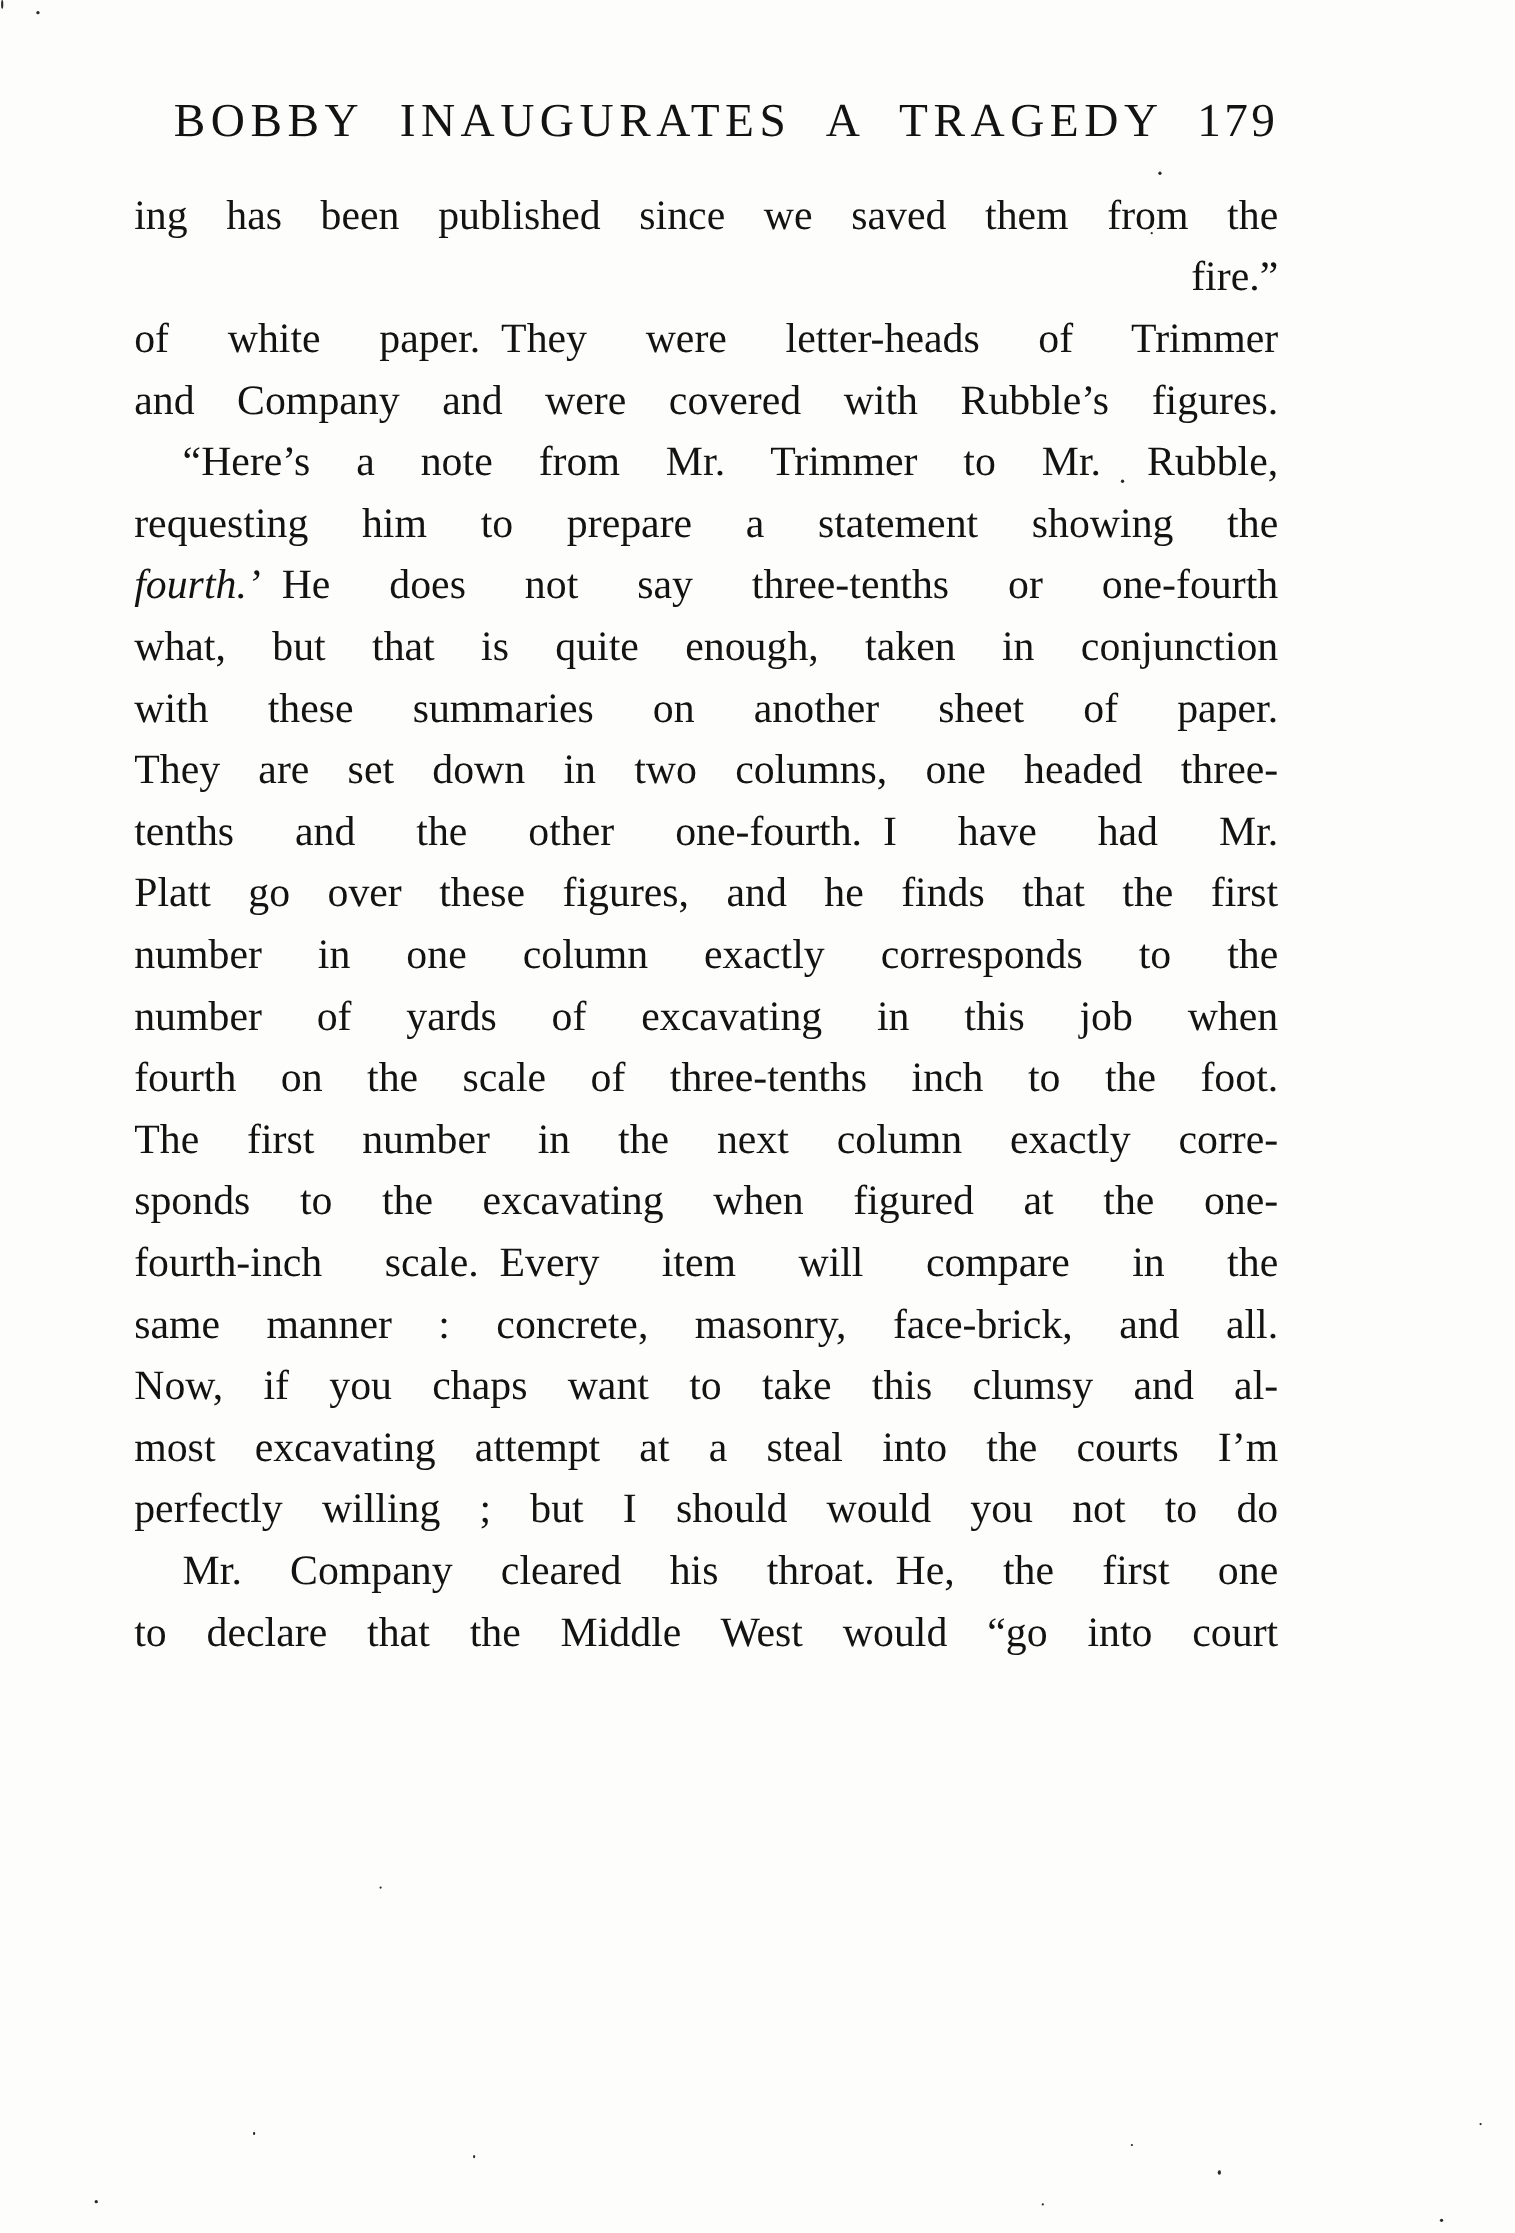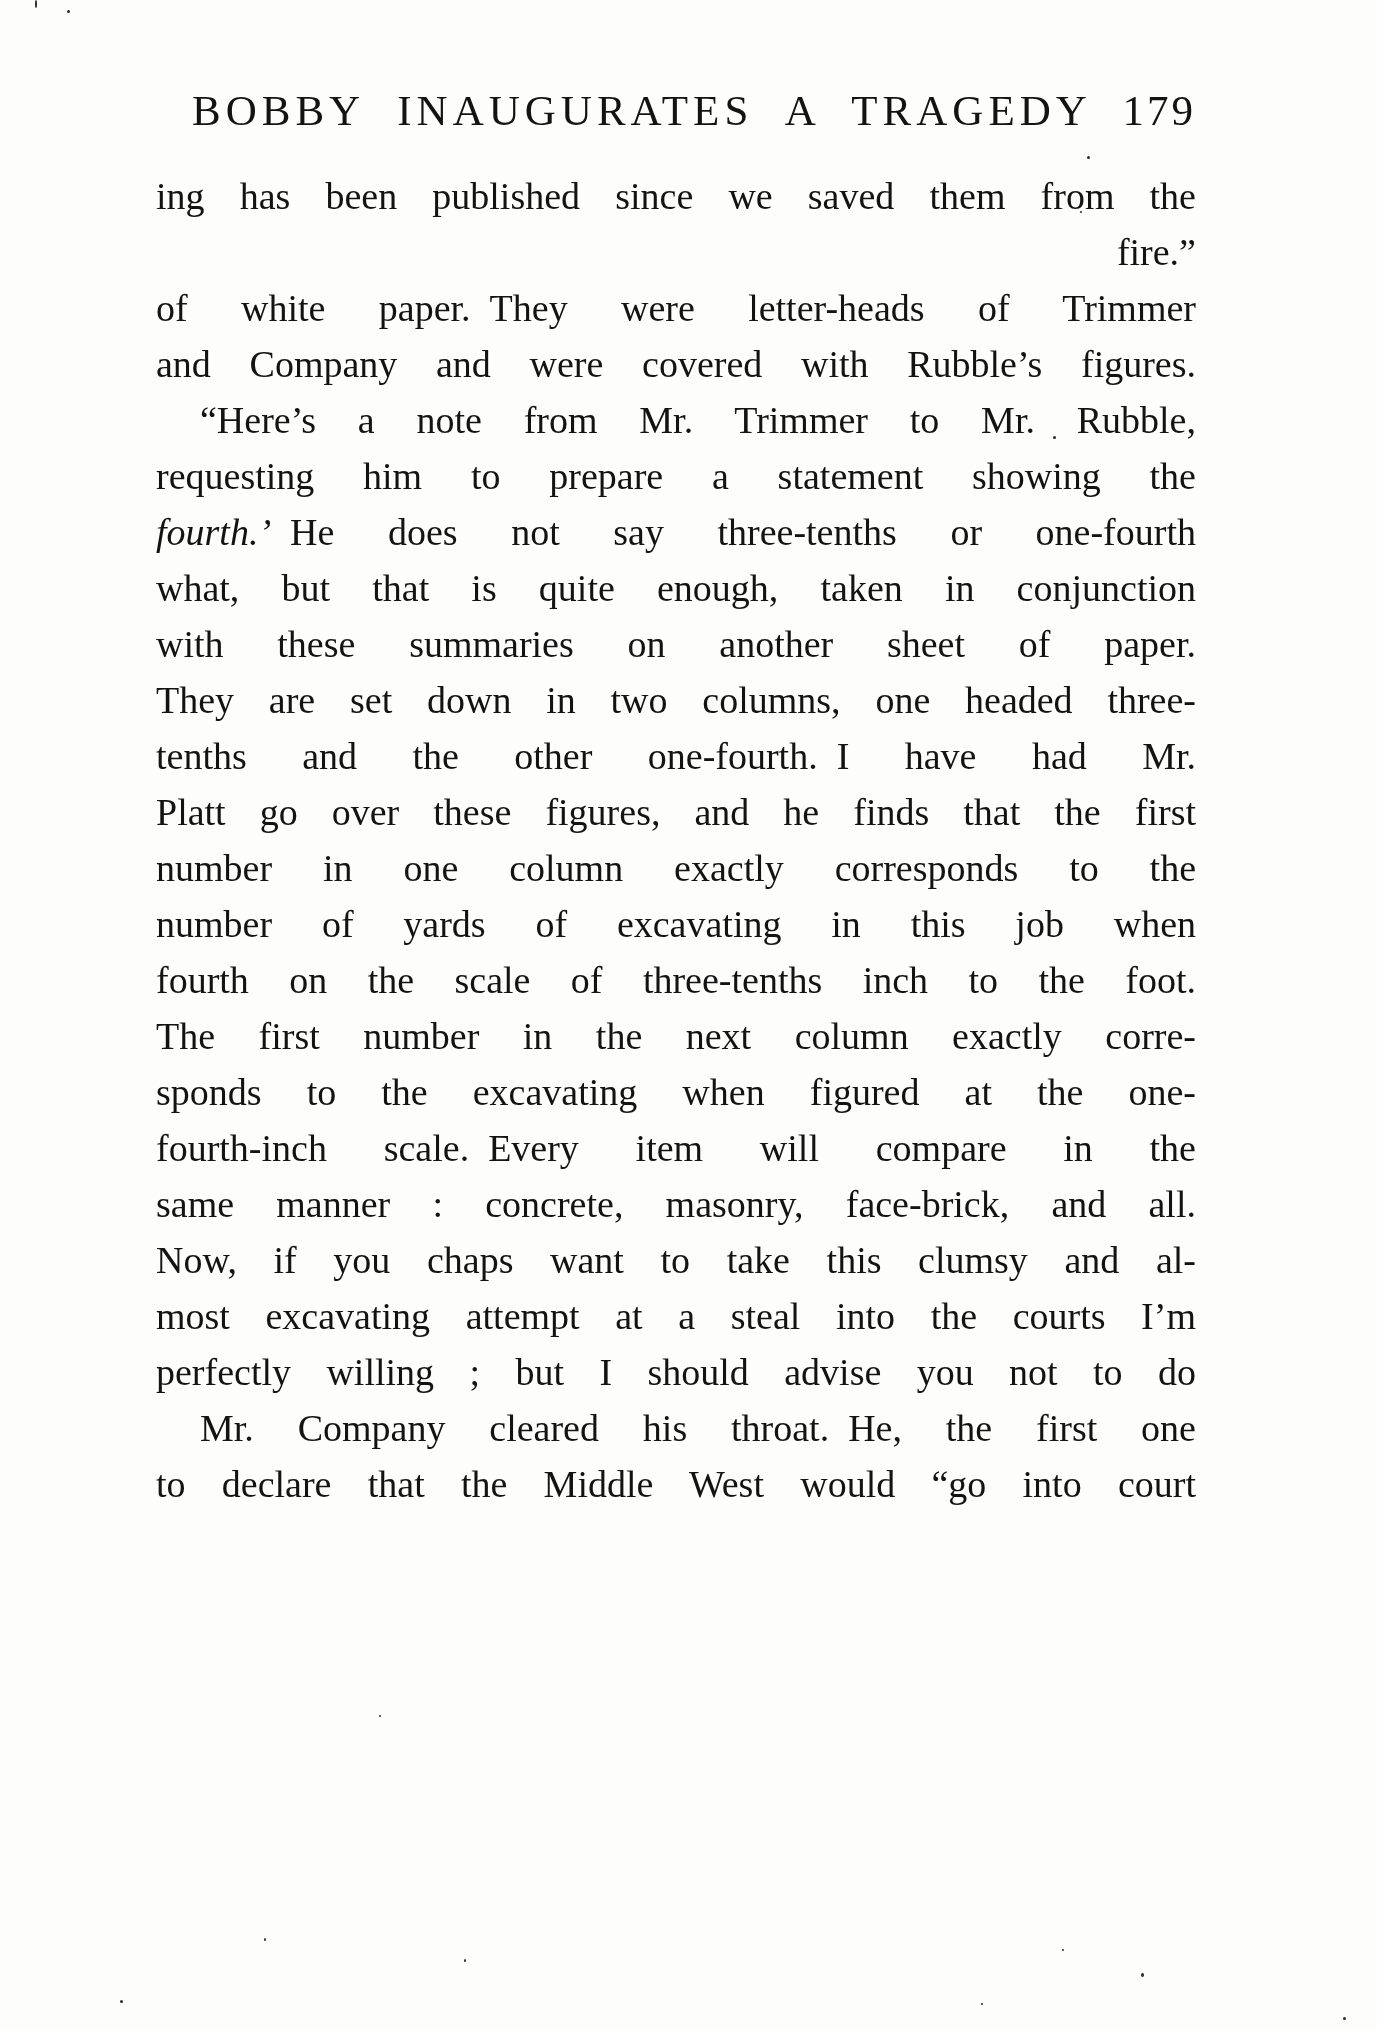--- a/index.html
+++ b/index.html
@@ -11,21 +11,20 @@
     height: 2030px;
     position: relative;
     background: #fdfdfc;
     overflow: hidden;
     font-family: "Liberation Serif", serif;
     color: #131313;
   }
   .page {
     position: absolute;
     inset: 0;
-    margin-left: 34px;
   }
   .running-header {
     position: absolute;
     left: 122px;
     top: 86px;
     width: 1040px;
     display: flex;
     justify-content: space-between;
     align-items: baseline;
   }
@@ -96,21 +95,21 @@
       <div class="line j"><span>Platt go over these figures, and he finds that the first</span></div>
       <div class="line j"><span>number in one column exactly corresponds to the</span></div>
       <div class="line j"><span>number of yards of excavating in this job when</span></div>
       <div class="line j"><span>fourth on the scale of three-tenths inch to the foot.</span></div>
       <div class="line j"><span>The first number in the next column exactly corre-</span></div>
       <div class="line j"><span>sponds to the excavating when figured at the one-</span></div>
       <div class="line j"><span>fourth-inch scale. Every item will compare in the</span></div>
       <div class="line j"><span>same manner : concrete, masonry, face-brick, and all.</span></div>
       <div class="line j"><span>Now, if you chaps want to take this clumsy and al-</span></div>
       <div class="line j"><span>most excavating attempt at a steal into the courts I’m</span></div>
-      <div class="line j"><span>perfectly willing ; but I should advise you not to do</span></div>
+      <div class="line j"><span>perfectly willing ; but I should would you not to do</span></div>
       <div class="line j ind"><span>Mr. Company cleared his throat. He, the first one</span></div>
       <div class="line j"><span>to declare that the Middle West would “go into court</span></div>
     </div>
 
   <div class="speck" style="left:33px; top:10px; width:3px; height:3px;"></div>
   <div class="speck" style="left:1053px; top:156px; width:3px; height:3px;"></div>
   <div class="speck" style="left:1046px; top:211px; width:2px; height:2px;"></div>
   <div class="speck" style="left:1019px; top:436px; width:3px; height:3px;"></div>
   <div class="speck" style="left:230px; top:1938px; width:2px; height:3px;"></div>
   <div class="speck" style="left:430px; top:1959px; width:2px; height:3px;"></div>

